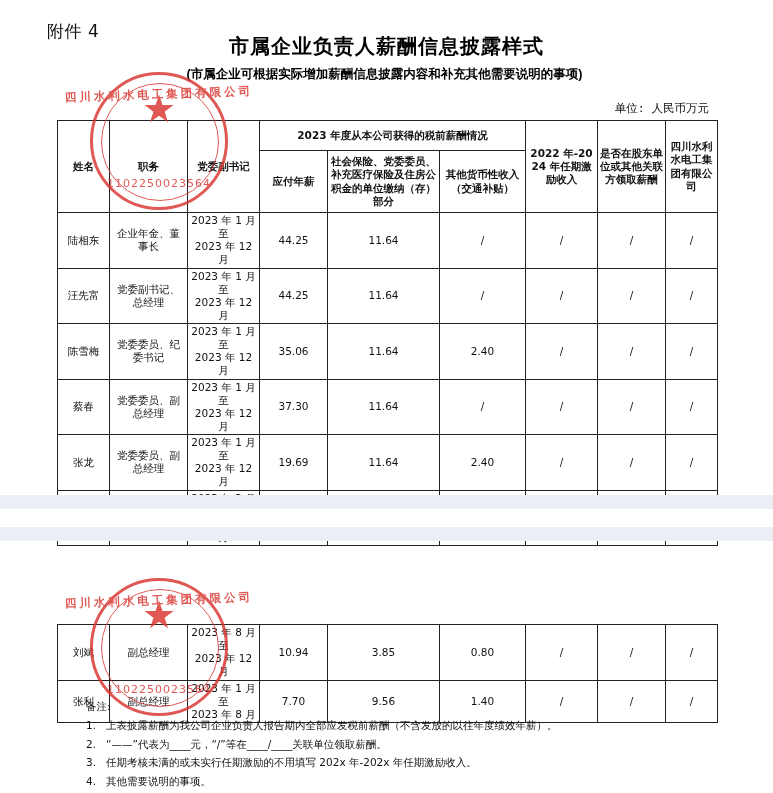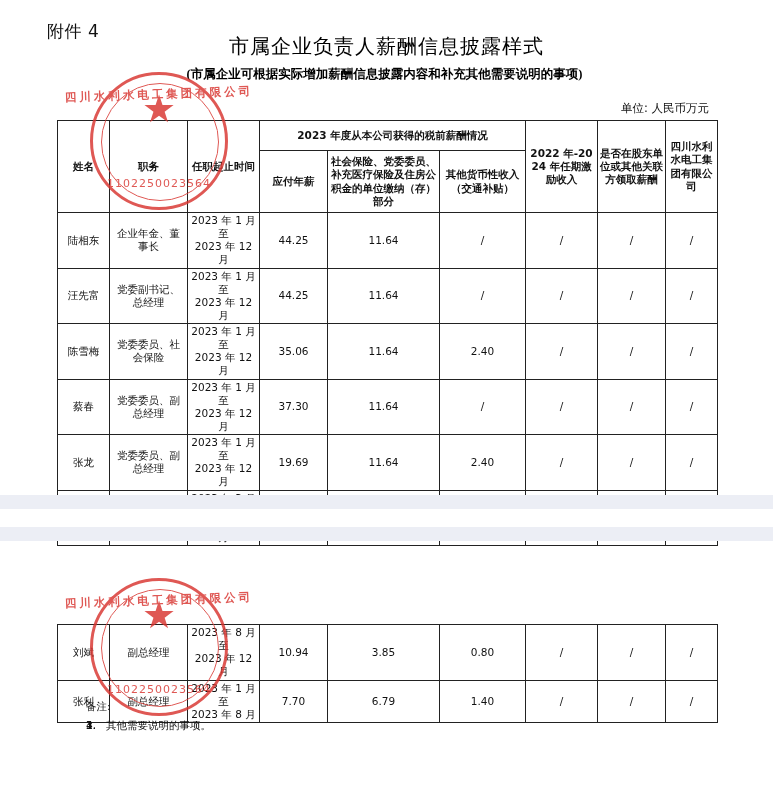--- a/index.html
+++ b/index.html
@@ -26,41 +26,42 @@
     color:#111;
   }
   .doc-title{
     position:absolute;
     top:33px;
     left:0;
     width:773px;
     text-align:center;
     font-family:"DejaVu Serif","Liberation Serif",serif;
     font-size:20px;
-    font-weight:normal;
+    font-weight:bold;
     letter-spacing:1px;
     color:#000;
   }
   .doc-subtitle{
     position:absolute;
     top:66px;
     left:0;
     width:769px;
     text-align:center;
-    font-family:Liberation Serif, serif;
+    font-family:Liberation Sans, sans-serif;
     font-size:12.5px;
     font-weight:bold;
     color:#000;
   }
   .unit-line{
     position:absolute;
     top:101px;
     right:64px;
     font-size:11.5px;
     color:#111;
+    font-family:Liberation Mono, monospace;
   }
 
   
   table.sheet{
     position:absolute;
     border-collapse:collapse;
     table-layout:fixed;
     background:transparent;
   }
   table.sheet th, table.sheet td{
@@ -218,21 +219,21 @@
       <col class="c-ins">
         <col class="c-other">
         <col class="c-incent">
         <col class="c-related">
         <col class="c-total">
     </colgroup>
     <thead>
       <tr class="hdr-group">
         <th rowspan="2">姓名</th>
         <th rowspan="2">职务</th>
-        <th rowspan="2">任职起止时间</th>
+        <th rowspan="2">党委副书记</th>
         <th colspan="3">2023 年度从本公司获得的税前薪酬情况</th>
         <th rowspan="2">2022 年-2024 年任期激励收入</th>
         <th rowspan="2">是否在股东单位或其他关联方领取薪酬</th>
         <th rowspan="2">四川水利水电工集团有限公司</th>
       </tr>
       <tr class="hdr-tall">
         <th>应付年薪</th>
         <th>社会保险、党委委员、补充医疗保险及住房公积金的单位缴纳（存）部分</th>
         <th>其他货币性收入（交通补贴）</th>
       </tr>
@@ -255,21 +256,21 @@
         <td class="pre">2023 年 1 月至<br>2023 年 12 月</td>
         <td>44.25</td>
         <td>11.64</td>
         <td>/</td>
         <td>/</td>
         <td>/</td>
         <td>/</td>
       </tr>
       <tr class="row-tall">
         <td>陈雪梅</td>
-        <td>党委委员、社会保险</td>
+        <td>党委委员、纪委书记</td>
         <td class="pre">2023 年 1 月至<br>2023 年 12 月</td>
         <td>35.06</td>
         <td>11.64</td>
         <td>2.40</td>
         <td>/</td>
         <td>/</td>
         <td>/</td>
       </tr>
       <tr class="row-tall">
         <td>蔡春</td>
@@ -333,21 +334,21 @@
         <td>0.80</td>
         <td>/</td>
         <td>/</td>
         <td>/</td>
       </tr>
       <tr class="cont-row">
         <td>张利</td>
         <td>副总经理</td>
         <td class="pre">2023 年 1 月至<br>2023 年 8 月</td>
         <td>7.70</td>
-        <td>6.79</td>
+        <td>9.56</td>
         <td>1.40</td>
         <td>/</td>
         <td>/</td>
         <td>/</td>
       </tr>
     </tbody>
   </table>
 
   <div class="stamp stamp-1">
     <div class="stamp-top">
@@ -367,26 +368,29 @@
         <span>★</span>
       </div>
     <div class="stamp-bottom">1102250023564</div>
   </div>
 
   <div class="notes">
     <div class="note-title">备注:</div>
     <ol>
       <li>
         <span class="idx">1.</span>
+        <span>上表披露薪酬为我公司企业负责人报告期内全部应发税前薪酬（不含发放的以往年度绩效年薪）。</span>
       </li>
       <li>
         <span class="idx">2.</span>
+        <span>“——”代表为____元，“/”等在____/____关联单位领取薪酬。</span>
       </li>
       <li>
         <span class="idx">3.</span>
+        <span>任期考核未满的或未实行任期激励的不用填写 202x 年-202x 年任期激励收入。</span>
       </li>
       <li>
         <span class="idx">4.</span>
         <span>其他需要说明的事项。</span>
       </li>
     </ol>
   </div>
 
 </div>
 

